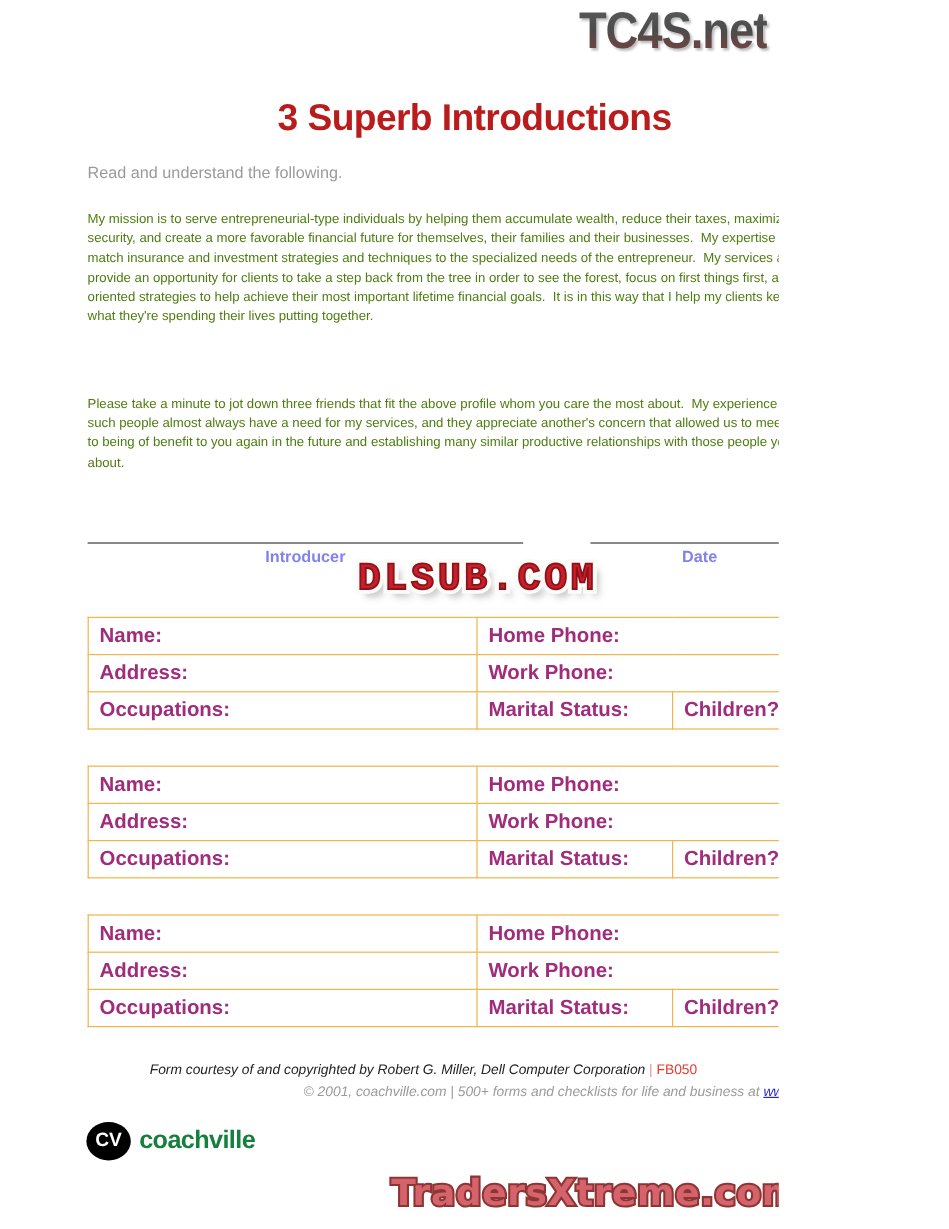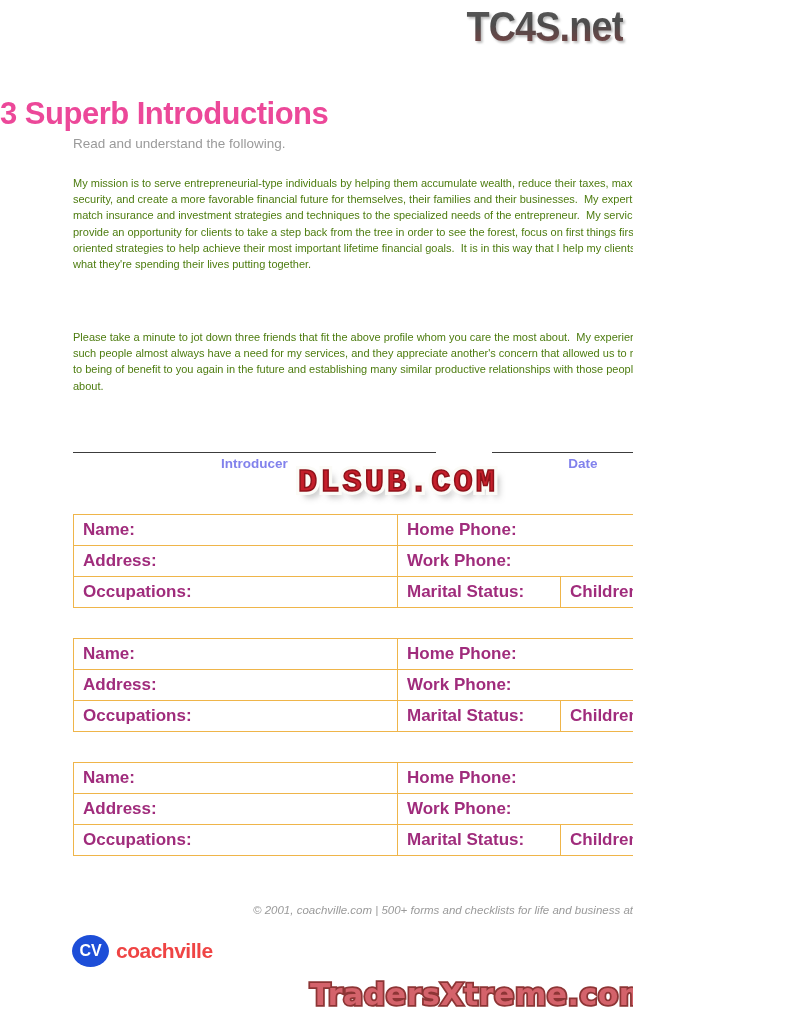--- a/index.html
+++ b/index.html
@@ -1,18 +1,18 @@
 <!DOCTYPE html>
 <html><head>
 <meta charset="utf-8">
 <style>
   html,body { margin:0; padding:0; background:#fff; }
   .page {
     position:relative; width:633px; height:1024px; background:#ffffff;
-    overflow:hidden; font-family:"Liberation Sans", sans-serif; color:#1a1a1a;
+    overflow:hidden; font-family:"Liberation Sans", sans-serif; color:#1a1a1a;padding-left:16px;
   }
 
   
   .tc4s {
     position:absolute; top:2px; right:10px; font-size:43px; font-weight:bold;
     letter-spacing:-1px; transform:scaleX(0.88); transform-origin:right top;
     background:linear-gradient(180deg,#5e5e5e 0%,#4c4c4c 45%,#6f4444 82%,#7d4a4a 100%);
     -webkit-background-clip:text; background-clip:text; color:transparent;
     -webkit-text-fill-color:transparent;
     filter:drop-shadow(2px 2px 1px rgba(130,130,130,0.55));
@@ -41,22 +41,22 @@
     content:attr(data-text); position:absolute; left:0; top:0;
     color:transparent; -webkit-text-stroke:3.5px #8D3535; text-shadow:none;
   }
   .traders::after {
     content:attr(data-text); position:absolute; left:0; top:0;
     color:#D4636B; -webkit-text-stroke:0px transparent; text-shadow:none;
   }
 
   
   .title {
-    position:absolute; left:0; top:96px; width:791px; text-align:left;
-    font-size:31px; font-weight:bold; color:#ec4899; letter-spacing:-0.5px;
+    position:absolute; left:0; top:80px; width:791px; text-align:center;
+    font-size:31px; font-weight:bold; color:#b91c1c; letter-spacing:-0.5px;
   }
   .instruction {
     position:absolute; left:73px; top:136px; font-size:13.5px; color:#9a9a9a;
   }
 
   
   .para {
     position:absolute; left:73px; width:657px; font-size:11px;
     line-height:16.2px; color:#4d7c0f; white-space:pre-wrap;
   }
@@ -91,26 +91,26 @@
   .credit {
     position:absolute; right:68px; top:886px; font-size:11.5px; color:#222;
     white-space:nowrap;
   }
   .credit .credit-text { font-style:italic; }
   .credit .credit-sep { color:#ee8f8f; font-style:normal; }
   .credit .form-code { color:#E8392F; font-style:normal; }
 
   .brand { position:absolute; left:72px; top:935px; display:flex; align-items:center; }
   .cv-circle {
-    width:37px; height:32px; border-radius:50%; background:#1d4ed8;
+    width:37px; height:32px; border-radius:50%; background:#000000;
     display:flex; align-items:center; justify-content:center;
     color:#fff; font-weight:bold; font-size:16px; letter-spacing:0;
   }
   .brand-name {
-    margin-left:7px; font-size:21px; font-weight:bold; color:#ef4444;
+    margin-left:7px; font-size:21px; font-weight:bold; color:#15803d;
     letter-spacing:-0.5px;
   }
 
   .copyright {
     position:absolute; left:253px; top:904px; font-size:11.5px; color:#9a9a9a;
     white-space:nowrap;
     font-style:italic;
   }
   .copyright a { color:#2727CE; text-decoration:underline; cursor:pointer; }
 </style>
@@ -198,20 +198,25 @@
       <td colspan="2"><span>Work Phone:</span></td>
     </tr>
     <tr>
       <td><span>Occupations:</span></td>
       <td><span>Marital Status:</span></td>
       <td><span>Children?</span></td>
     </tr>
   </tbody>
     </table>
 
+  <div class="credit">
+    <span class="credit-text">Form courtesy of and copyrighted by Robert G. Miller, Dell Computer Corporation</span>
+    <span class="credit-sep">|</span>
+    <span class="form-code">FB050</span>
+  </div>
 
   <div class="brand">
     <div class="cv-circle">CV</div>
     <div class="brand-name">coachville</div>
   </div>
 
   <div class="copyright">
     <span>© 2001, coachville.com | 500+ forms and checklists for life and business at </span><a>www.coachingforms.com</a>
   </div>
 

